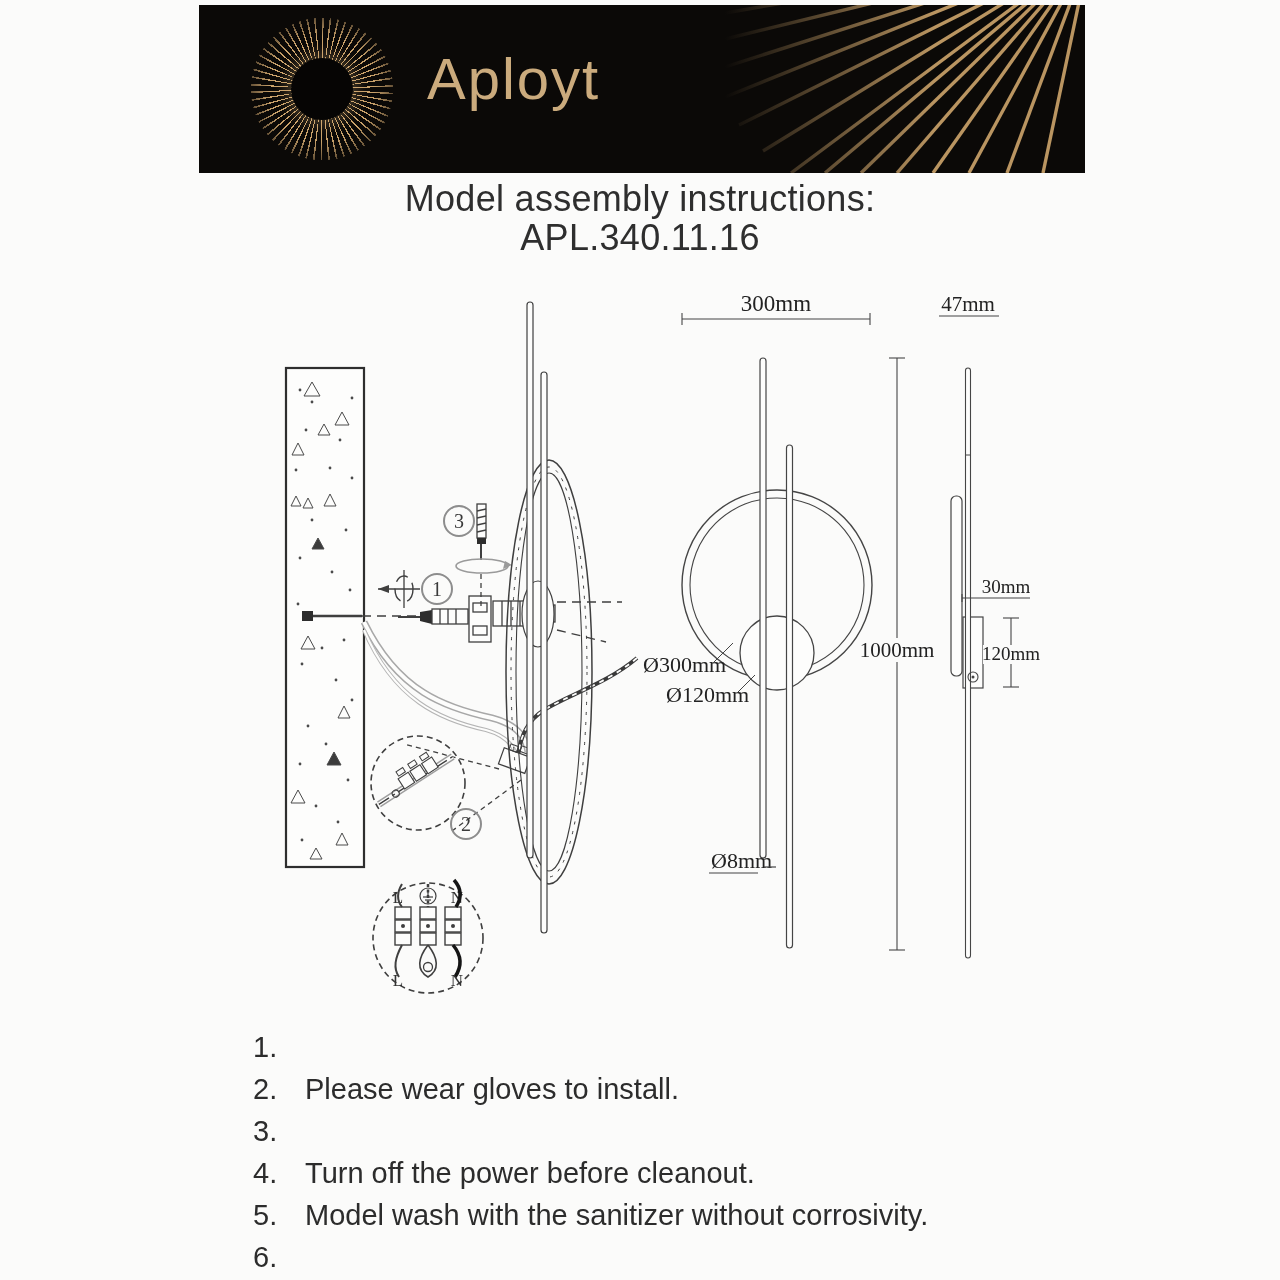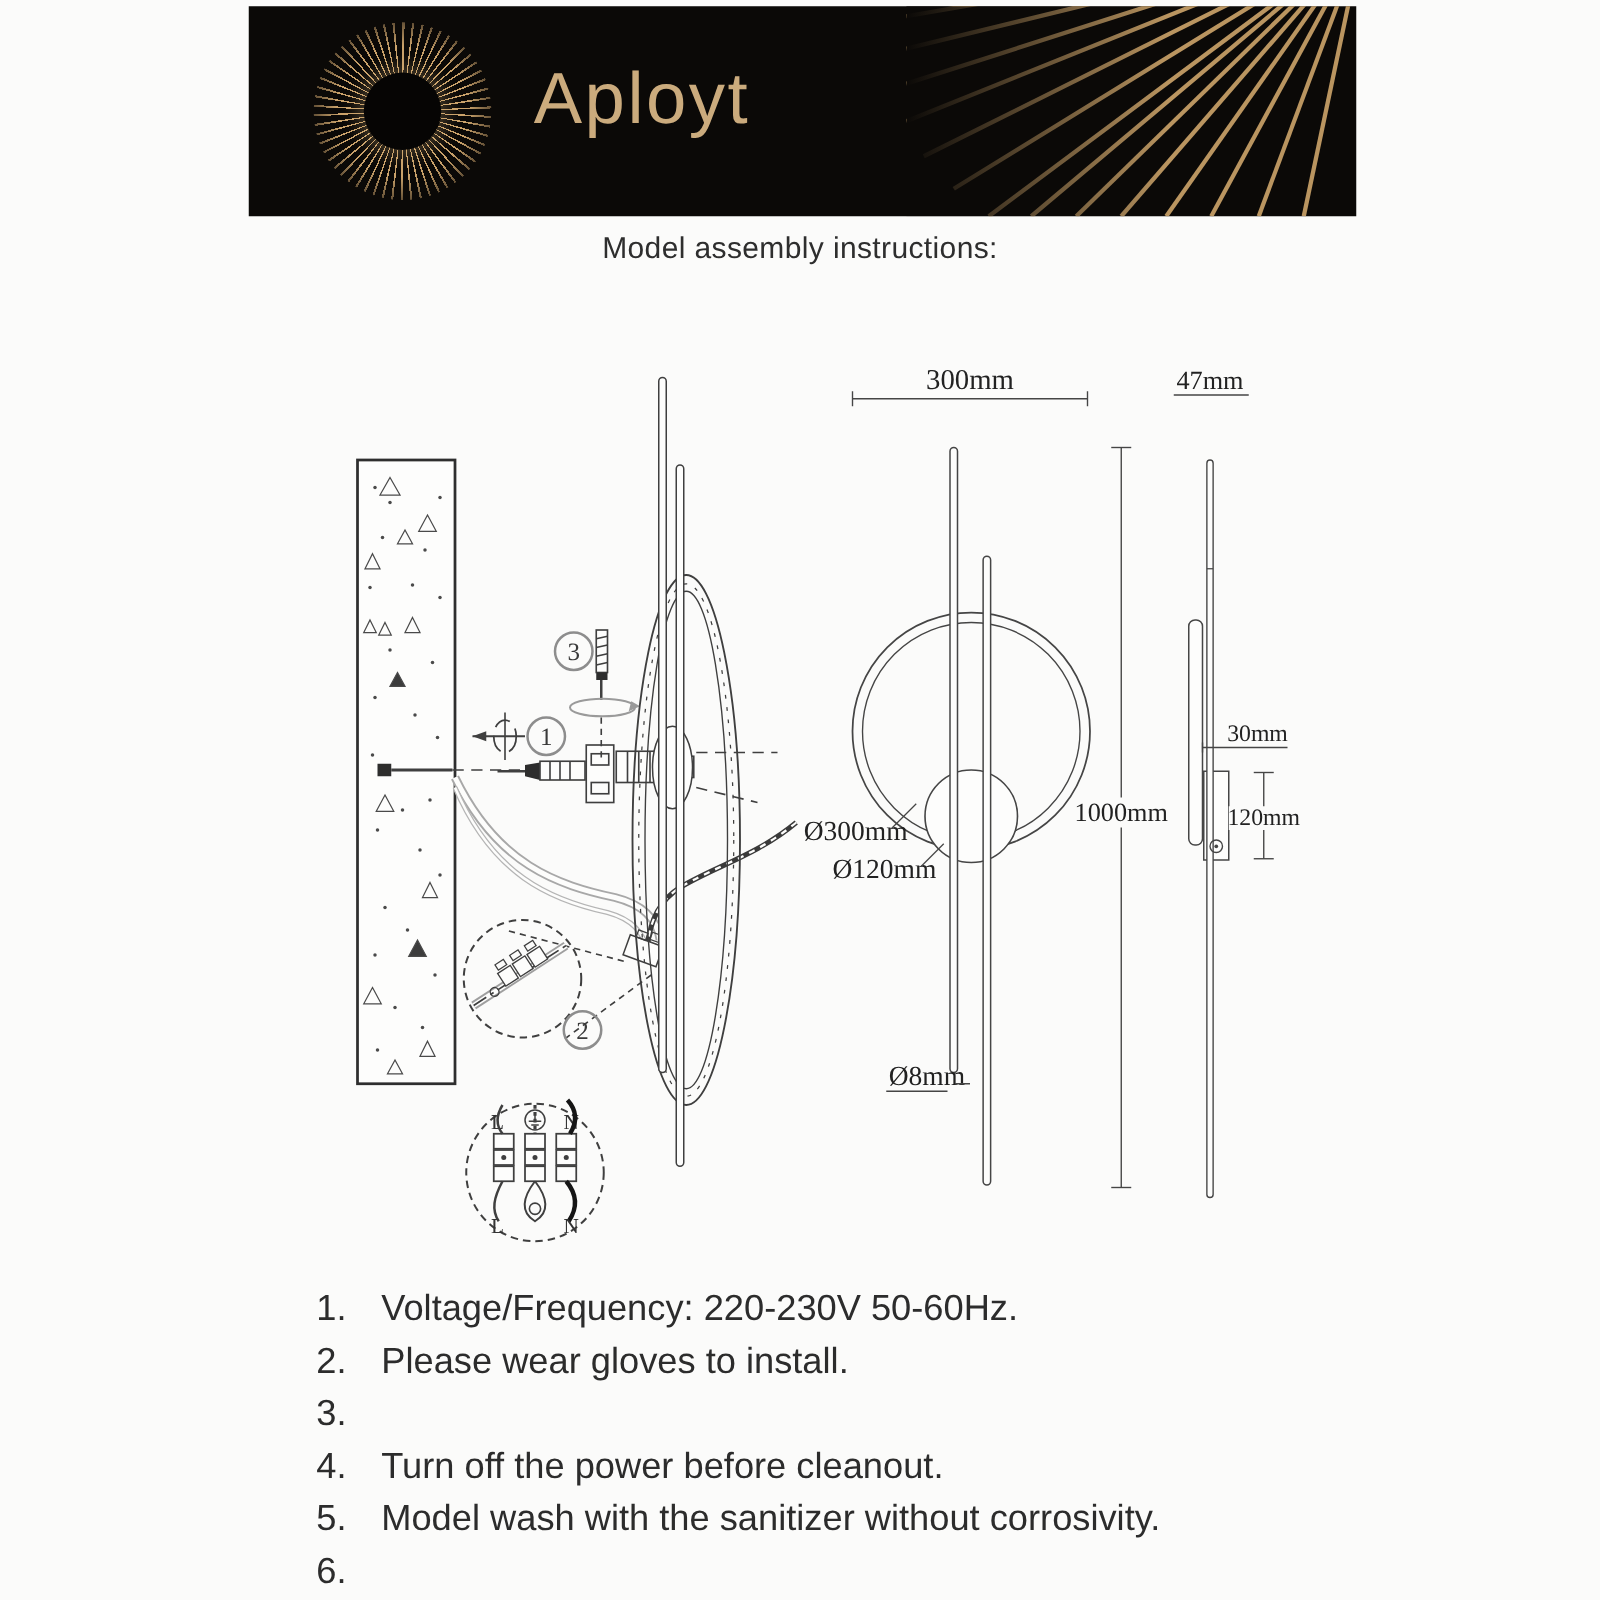--- a/index.html
+++ b/index.html
@@ -10,21 +10,21 @@
   .sun{position:absolute;left:52px;top:13px;width:142px;height:142px;border-radius:50%;
        background:repeating-conic-gradient(#caa26b 0deg 1.4deg,#0b0907 1.4deg 6.2deg);}
   .sun::before{content:"";position:absolute;inset:0;border-radius:50%;
        background:radial-gradient(circle,rgba(11,9,7,0) 0 52%,rgba(11,9,7,.45) 68%,#0b0907 88%);}
   .sun::after{content:"";position:absolute;left:28%;top:28%;width:44%;height:44%;border-radius:50%;
        background:#060504;box-shadow:0 0 14px 5px rgba(226,189,132,.28);}
   .brand{position:absolute;left:228px;top:40px;font-size:58px;letter-spacing:2px;color:#cbab7d;}
   .rays{position:absolute;right:0;top:0;}
   
   .title{position:absolute;top:179px;left:0;width:100%;text-align:center;color:#2e2e2e;
-         font-size:24px;line-height:39px;letter-spacing:.3px;}
+         font-size:36px;line-height:39px;letter-spacing:.3px;}
   
   .diagram{position:absolute;left:0;top:0;}
   .dimtext{font-family:"Liberation Serif",serif;fill:#222;}
   .callout-num{font-family:"Liberation Serif",serif;fill:#3a3a3a;font-size:20px;}
   .wiretext{font-family:"Liberation Serif",serif;fill:#333;font-size:17px;}
   
   .instructions{position:absolute;left:253px;top:1026px;color:#2c2c2c;font-size:29px;line-height:42px;}
   .inst-row{display:flex;}
   .inst-num{width:52px;flex:none;}
 </style>
@@ -58,20 +58,21 @@
         <line x1="365" y1="-55" x2="244" y2="168"></line>
         <line x1="365" y1="-55" x2="282" y2="168"></line>
         <line x1="365" y1="-55" x2="318" y2="168"></line>
       </g>
       <rect x="0" y="0" width="210" height="168" fill="url(#fadeL)"></rect>
     </svg>
   </div>
 
   <div class="title">
     <div>Model assembly instructions:</div>
+    <div>APL.340.11.16</div>
   </div>
 
   <svg class="diagram" width="1280" height="1280" viewBox="0 0 1280 1280">
 
     <g stroke="#3f3f3f" fill="none" stroke-width="1.3">
 
       <rect x="286" y="368" width="78" height="499" fill="#fdfdfc" stroke="#2e2e2e" stroke-width="2.2"></rect>
       <g stroke="#4a4a4a" stroke-width="1">
         <polygon points="312,382 320,396 304,396"></polygon>
         <polygon points="342,412 349,425 335,425"></polygon>
@@ -301,21 +302,20 @@
       <line x1="1003" y1="618" x2="1019" y2="618" stroke-width="1.1"></line>
       <line x1="1003" y1="687" x2="1019" y2="687" stroke-width="1.1"></line>
       <rect x="983" y="645" width="56" height="19" fill="#fbfbfa" stroke="none"></rect>
       <text class="dimtext" x="1011" y="660" text-anchor="middle" font-size="19" stroke="none">120mm</text>
     </g>
   </svg>
 
   <div class="instructions">
     <div class="inst-row">
       <span class="inst-num">1.</span>
-      <span>Voltage/Frequency: 220-230V 50-60Hz.</span>
     </div>
     <div class="inst-row">
       <span class="inst-num">2.</span>
       <span>Please wear gloves to install.</span>
     </div>
     <div class="inst-row">
       <span class="inst-num">3.</span>
     </div>
     <div class="inst-row">
       <span class="inst-num">4.</span>

